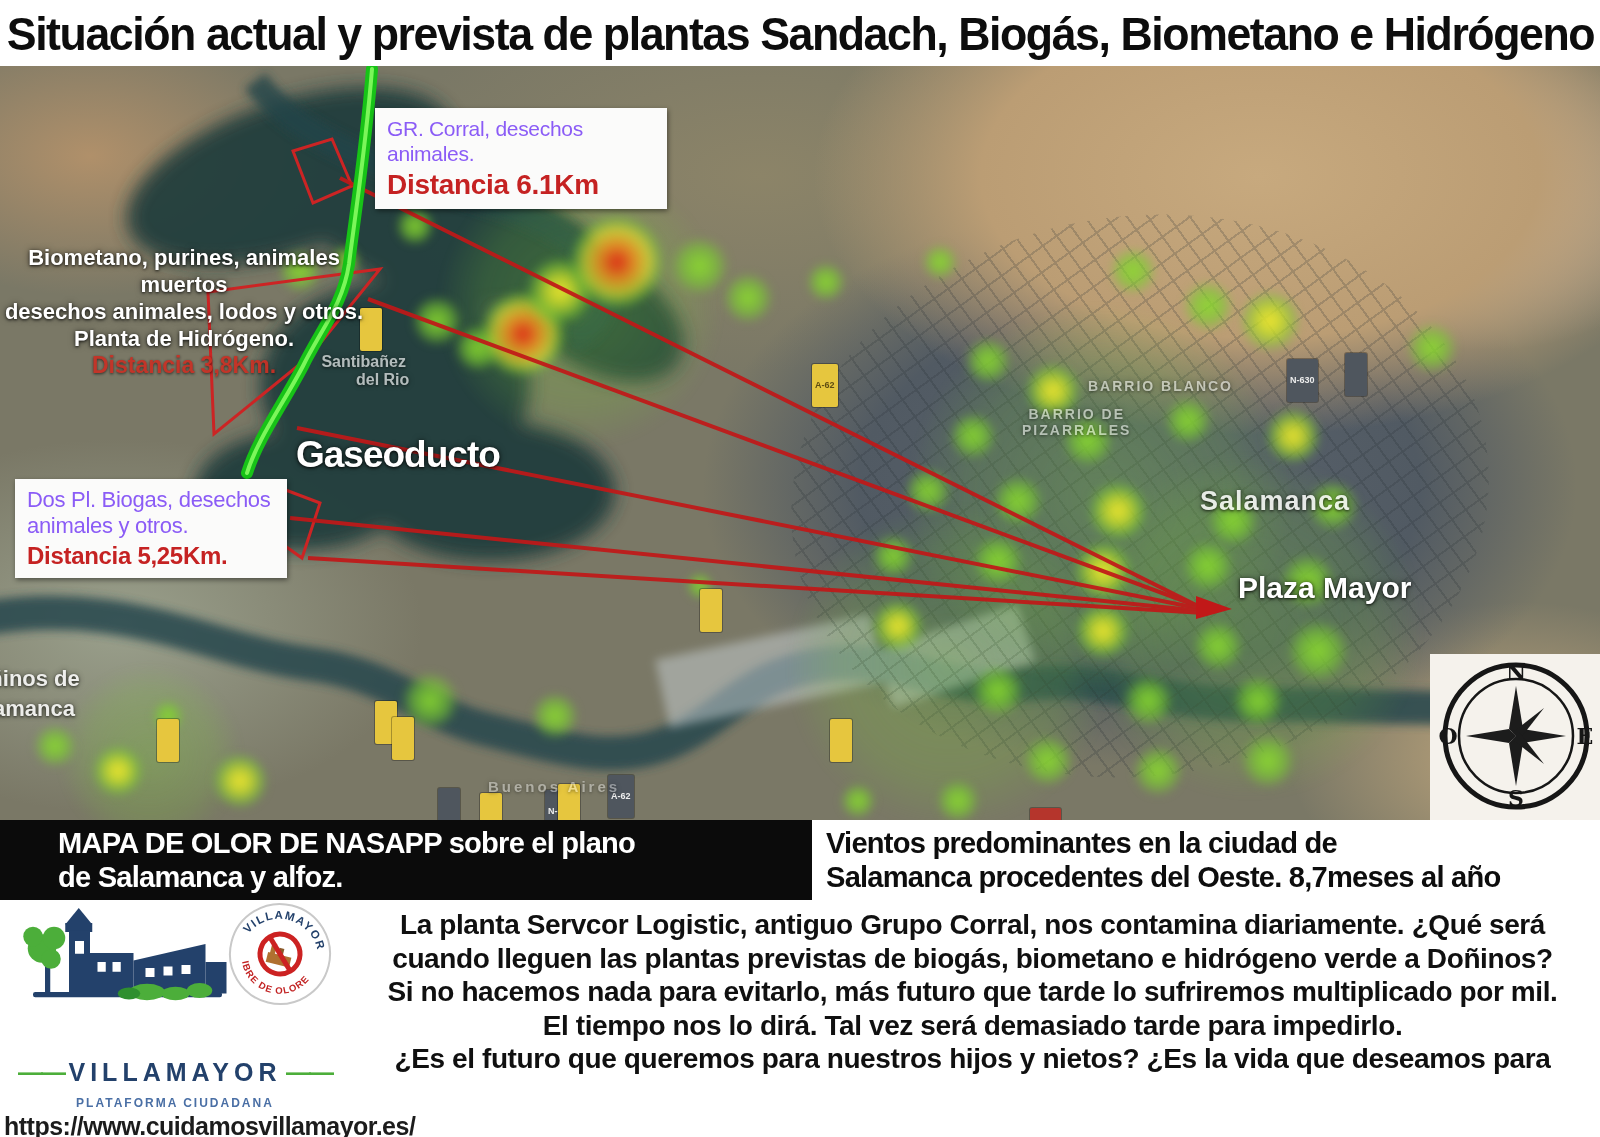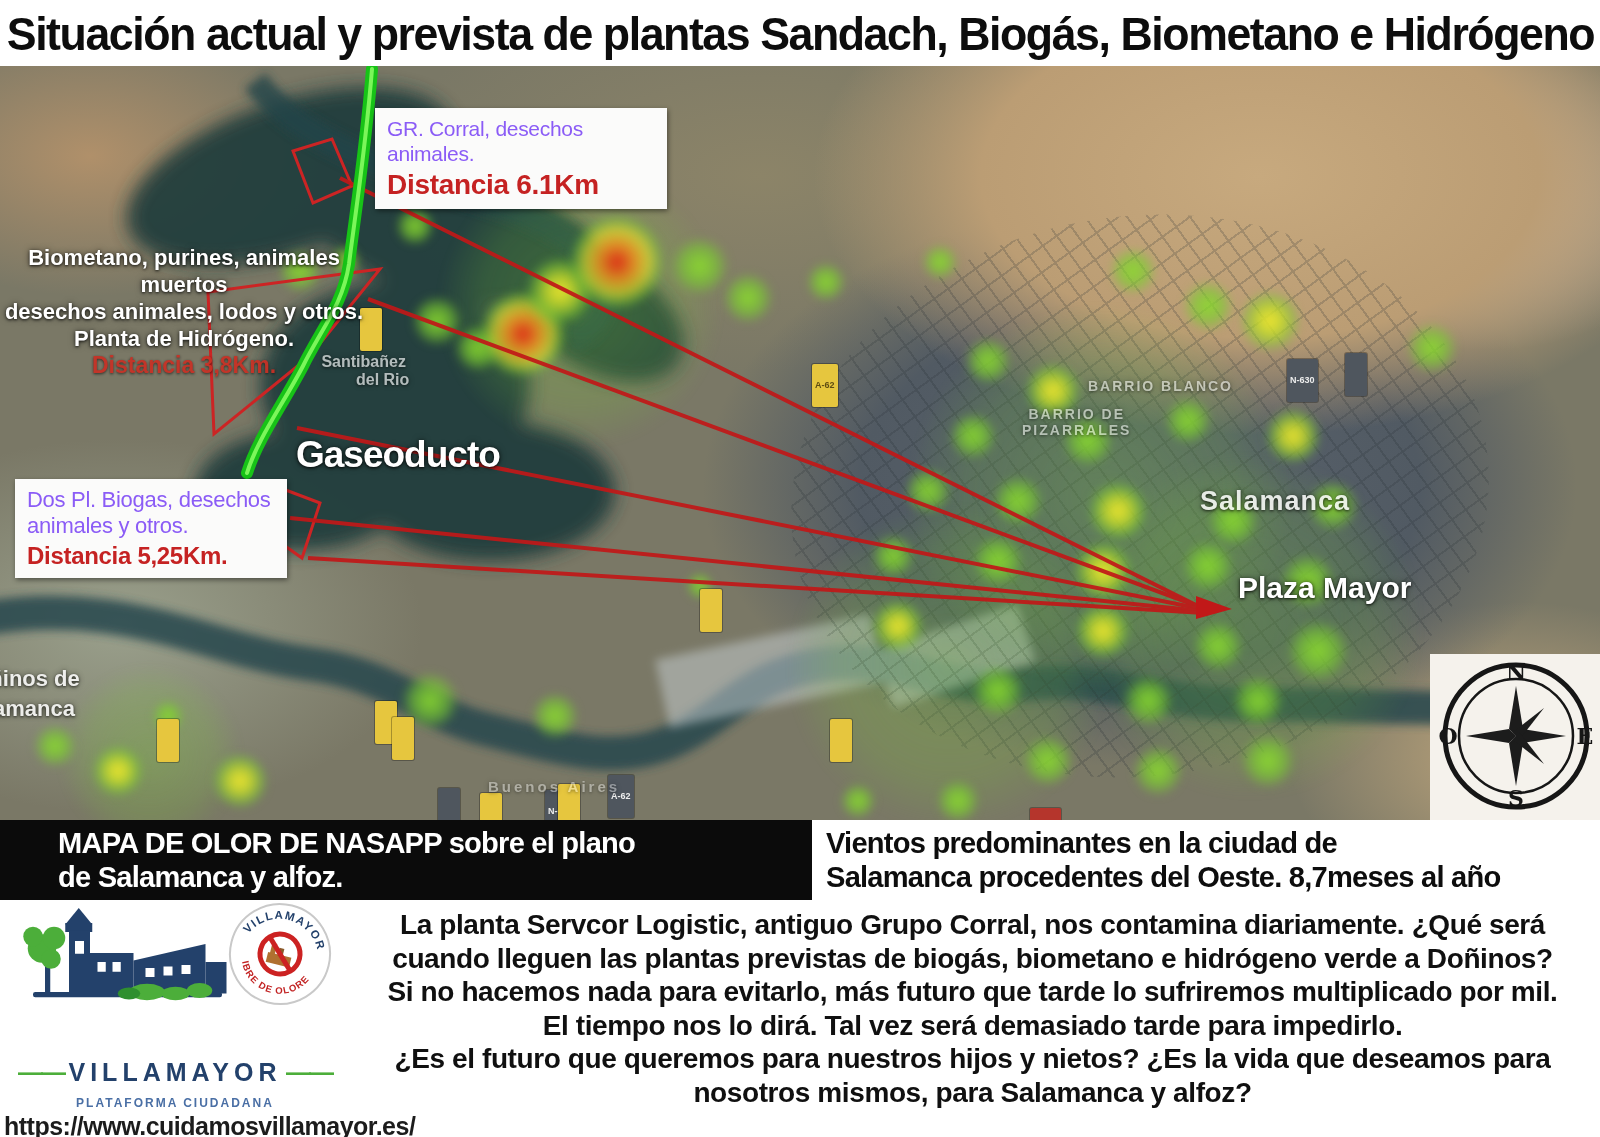--- a/index.html
+++ b/index.html
@@ -376,17 +376,16 @@
       <div class="tagline">PLATAFORMA CIUDADANA</div>
       <div class="site-url">https://www.cuidamosvillamayor.es/</div>
     </div>
 
     <div id="paragraph" class="paragraph">
         <div class="para-line">La planta Servcor Logistic, antiguo Grupo Corral, nos contamina diariamente. ¿Qué será</div>
         <div class="para-line">cuando lleguen las plantas previstas de biogás, biometano e hidrógeno verde a Doñinos?</div>
         <div class="para-line">Si no hacemos nada para evitarlo, más futuro que tarde lo sufriremos multiplicado por mil.</div>
         <div class="para-line">El tiempo nos lo dirá. Tal vez será demasiado tarde para impedirlo.</div>
         <div class="para-line">¿Es el futuro que queremos para nuestros hijos y nietos? ¿Es la vida que deseamos para</div>
-        <div class="para-line">nosotros mismos, para Salamanca y alfoz?</div>
       </div>
   </div>
 
 </div>
 
 </body></html>

